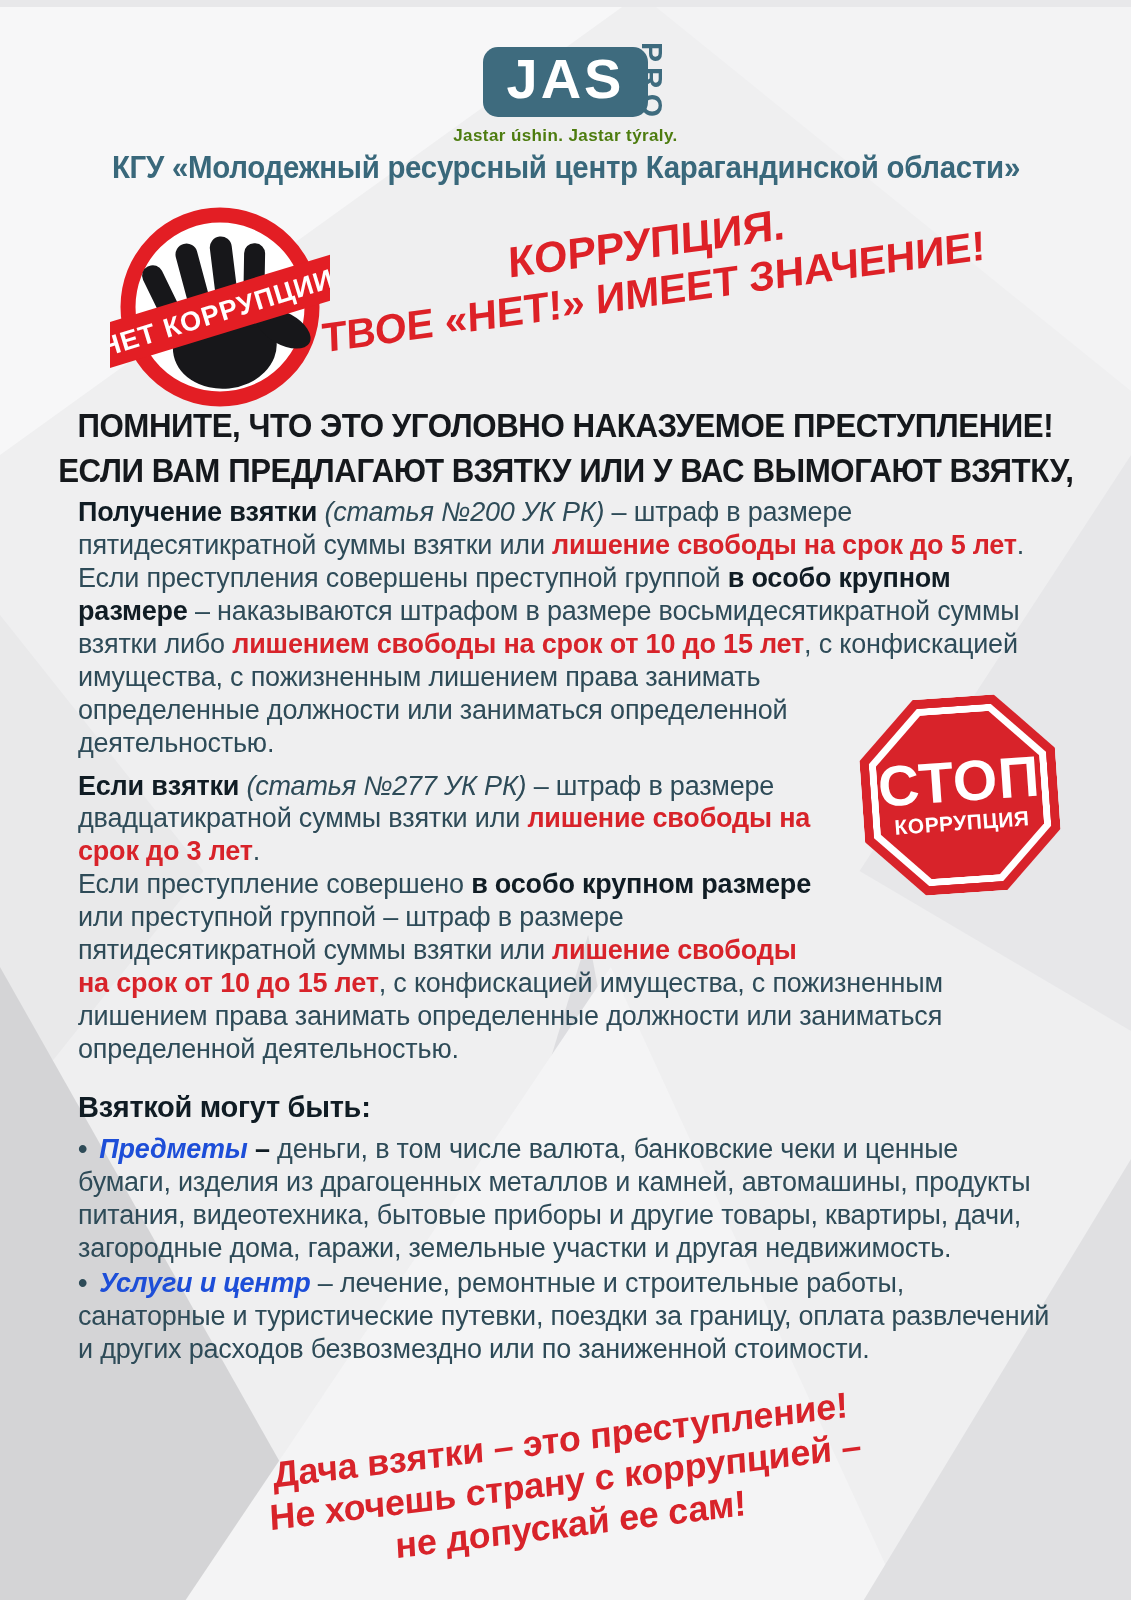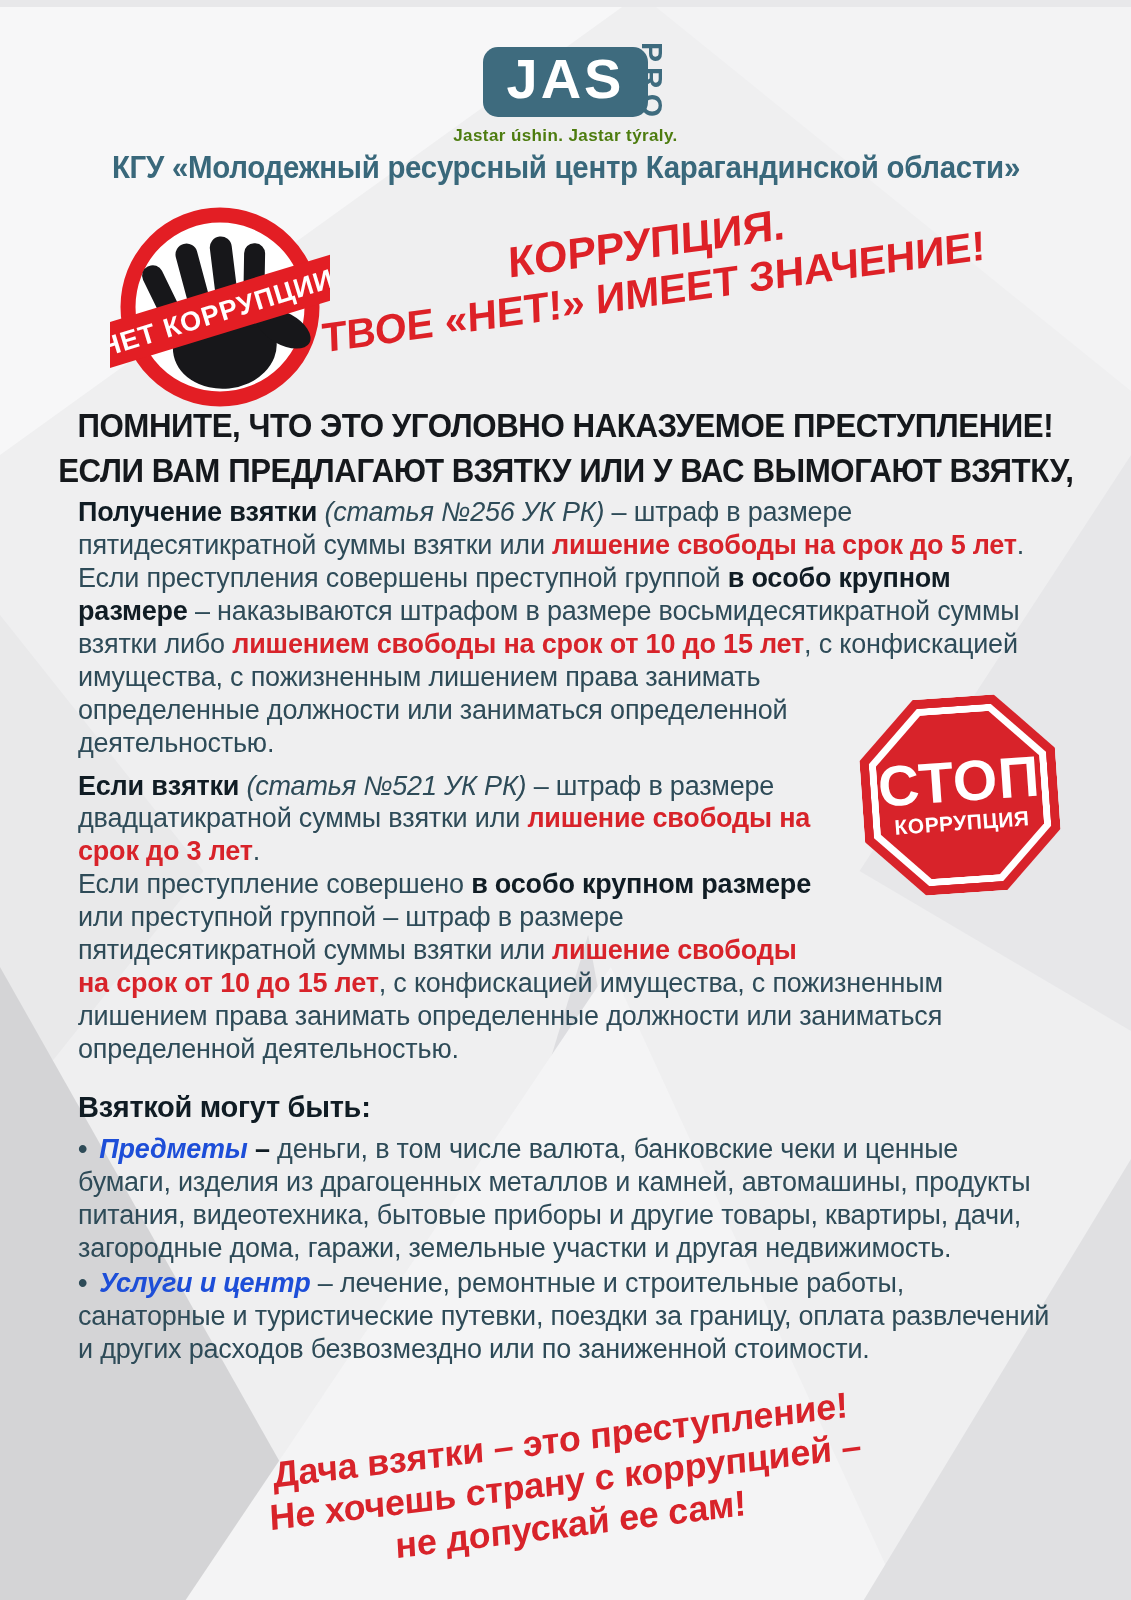--- a/index.html
+++ b/index.html
@@ -136,37 +136,37 @@
     <span class="l2">ТВОЕ «НЕТ!» ИМЕЕТ ЗНАЧЕНИЕ!</span>
   </div>
 
   <div class="warning layer">
     <span><i>ПОМНИТЕ, ЧТО ЭТО УГОЛОВНО НАКАЗУЕМОЕ ПРЕСТУПЛЕНИЕ!</i></span>
     <span><i>ЕСЛИ ВАМ ПРЕДЛАГАЮТ ВЗЯТКУ ИЛИ У ВАС ВЫМОГАЮТ ВЗЯТКУ,</i></span>
   </div>
 
   <div class="content layer">
 
-    <p><span class="seg-b">Получение взятки </span><span class="seg-i">(статья №256 УК РК)</span><span class="seg-n"> – штраф в размере пятидесятикратной суммы взятки или </span><span class="seg-r">лишение свободы на срок до 5 лет</span><span class="seg-n">.</span></p>
+    <p><span class="seg-b">Получение взятки </span><span class="seg-i">(статья №200 УК РК)</span><span class="seg-n"> – штраф в размере пятидесятикратной суммы взятки или </span><span class="seg-r">лишение свободы на срок до 5 лет</span><span class="seg-n">.</span></p>
 
     <p>
       <span class="sign-spacer">
         <span class="stop-sign">
           <span class="oct oct-outer"></span>
           <span class="oct oct-white"></span>
           <span class="oct oct-inner"></span>
           <span class="stop-text">
             <span class="stop-l1">СТОП</span>
             <span class="stop-l2">КОРРУПЦИЯ</span>
           </span>
         </span>
       </span><span><span class="seg-n">Если преступления совершены преступной группой </span><span class="seg-b">в особо крупном размере</span><span class="seg-n"> – наказываются штрафом в размере восьмидесятикратной суммы взятки либо </span><span class="seg-r">лишением свободы на срок от 10 до 15 лет</span><span class="seg-n">, с конфискацией имущества, с пожизненным лишением права занимать определенные должности или заниматься определенной деятельностью.</span></span>
     </p>
 
-    <p class="p-gap"><span class="seg-b">Если взятки </span><span class="seg-i">(статья №521 УК РК)</span><span class="seg-n"> – штраф в размере двадцатикратной суммы взятки или </span><span class="seg-r">лишение свободы на срок до 3 лет</span><span class="seg-n">.</span></p>
+    <p class="p-gap"><span class="seg-b">Если взятки </span><span class="seg-i">(статья №277 УК РК)</span><span class="seg-n"> – штраф в размере двадцатикратной суммы взятки или </span><span class="seg-r">лишение свободы на срок до 3 лет</span><span class="seg-n">.</span></p>
     <p><span class="seg-n">Если преступление совершено </span><span class="seg-b">в особо крупном размере</span><span class="seg-n"> или преступной группой – штраф в размере пятидесятикратной суммы взятки или </span><span class="seg-r">лишение свободы на срок от 10 до 15 лет</span><span class="seg-n">, с конфискацией имущества, с пожизненным лишением права занимать определенные должности или заниматься определенной деятельностью.</span></p>
 
     <div class="list-heading">Взяткой могут быть:</div>
 
     <ul class="bribe">
       <li><span class="bullet-dot">•</span><span><span class="seg-bi">Предметы</span><span class="seg-b"> – </span><span class="seg-n">деньги, в том числе валюта, банковские чеки и ценные бумаги, изделия из драгоценных металлов и камней, автомашины, продукты питания, видеотехника, бытовые приборы и другие товары, квартиры, дачи, загородные дома, гаражи, земельные участки и другая недвижимость.</span></span></li>
       <li><span class="bullet-dot">•</span><span><span class="seg-bi">Услуги и центр</span><span class="seg-n"> – лечение, ремонтные и строительные работы, санаторные и туристические путевки, поездки за границу, оплата развлечений и других расходов безвозмездно или по заниженной стоимости.</span></span></li>
     </ul>
   </div>
 

